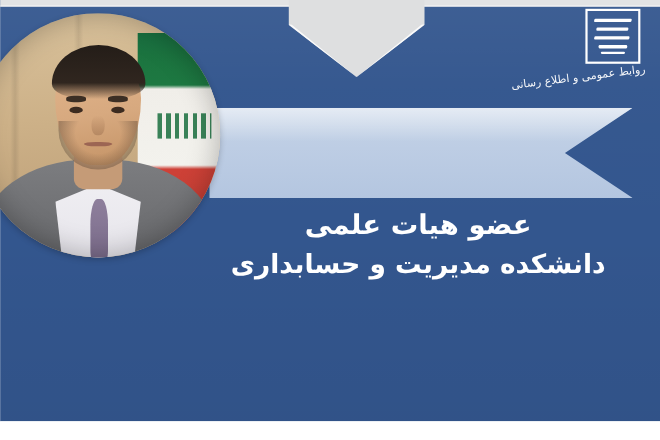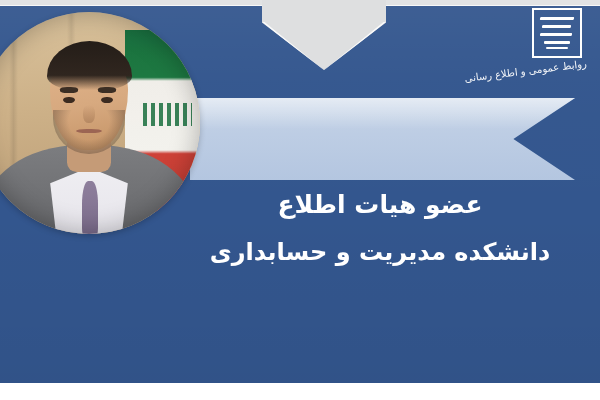--- a/index.html
+++ b/index.html
@@ -135,21 +135,21 @@
   }
   .subtitle-line-1 {
     font-size: 25px;
     font-weight: bold;
     white-space: nowrap;
   }
   .subtitle-line-2 {
     font-size: 24px;
     font-weight: bold;
     white-space: nowrap;
-    margin-top: 14px;
+    margin-top: 2px;
   }
 
   
   .portrait {
     position: absolute;
     left: -22px;
     top: 12px;
     width: 222px;
     height: 222px;
     border-radius: 50%;
@@ -380,21 +380,21 @@
   <div class="top-notch">
     <div class="edge-l"></div>
     <div class="edge-r"></div>
   </div>
 
   <div class="ribbon">
     <div class="gloss"></div>
   </div>
 
   <div class="subtitle-block">
-    <div class="subtitle-line-1">عضو هیات اطلاع</div>
+    <div class="subtitle-line-1">عضو هیات علمی</div>
     <div class="subtitle-line-2">دانشکده مدیریت و حسابداری</div>
   </div>
 
   <div class="portrait">
     <div class="photo">
       <div class="flag">
         <div class="flag-emblem"></div>
       </div>
       <div class="suit"></div>
       <div class="shirt"></div>

